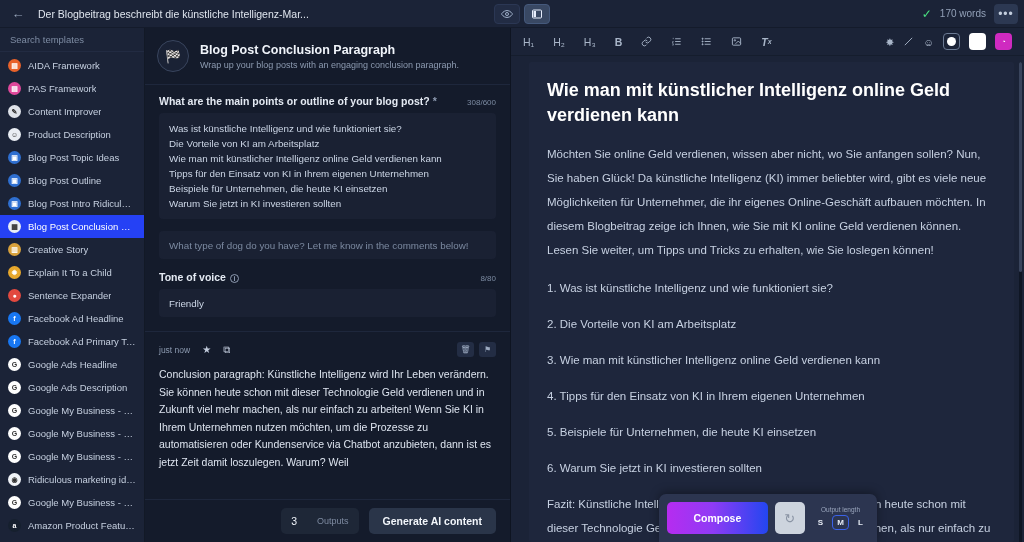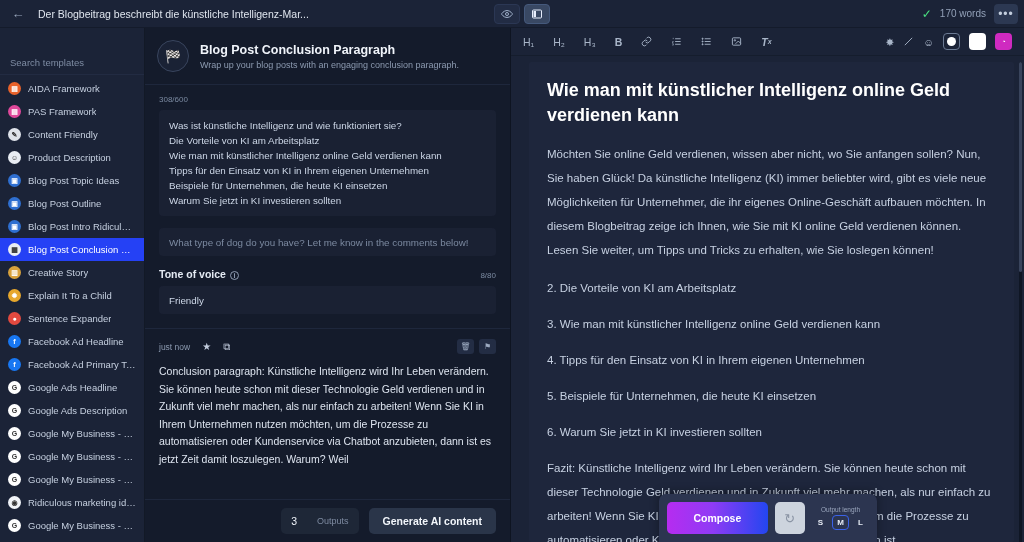--- a/index.html
+++ b/index.html
@@ -55,21 +55,20 @@
     background: #1b2337;
     border-right: 1px solid #121926;
     display: flex; flex-direction: column;
     overflow: hidden;
   }
   .search-box {
     height: 24px; min-height: 24px;
     display: flex; 
     padding: 0 10px;
     border-bottom: 1px solid #222b42;
-    margin-top: 23px;
   }
   .search-box input {
     width: 100%; background: transparent; border: none; outline: none;
     color: #c9d3e4; font-size: 9.5px; font-family: inherit;
   }
   .search-box input::placeholder { color: #7e8ca3; }
   .tpl-list { flex: 1; overflow: hidden; padding-top: 2px; }
   .tpl-item {
     height: 23px; display: flex; align-items: center; gap: 7px;
     padding: 0 8px; cursor: pointer;
@@ -276,21 +275,21 @@
           <div class="tpl-item">
             <span class="ic" style="background: rgb(232, 98, 42); color: rgb(255, 255, 255);">▤</span>
             <span class="lbl">AIDA Framework</span>
           </div>
           <div class="tpl-item">
             <span class="ic" style="background: rgb(224, 72, 155); color: rgb(255, 255, 255);">▤</span>
             <span class="lbl">PAS Framework</span>
           </div>
           <div class="tpl-item">
             <span class="ic" style="background: rgb(223, 227, 234); color: rgb(51, 51, 51);">✎</span>
-            <span class="lbl">Content Friendly</span>
+            <span class="lbl">Content Improver</span>
           </div>
           <div class="tpl-item">
             <span class="ic" style="background: rgb(233, 237, 243); color: rgb(51, 51, 51);">☺</span>
             <span class="lbl">Product Description</span>
           </div>
           <div class="tpl-item">
             <span class="ic" style="background: rgb(47, 111, 208); color: rgb(255, 255, 255);">▣</span>
             <span class="lbl">Blog Post Topic Ideas</span>
           </div>
           <div class="tpl-item">
@@ -366,20 +365,23 @@
         <div class="head-badge">🏁</div>
         <div>
           <div class="head-title">Blog Post Conclusion Paragraph</div>
           <div class="head-sub">Wrap up your blog posts with an engaging conclusion paragraph.</div>
         </div>
       </div>
 
       <div class="form-area">
 
         <div class="field-row">
+          <div class="field-label">
+            <span>What are the main points or outline of your blog post?</span><span class="req">*</span>
+          </div>
           <div class="counter">308/600</div>
         </div>
         <div class="textarea-box" style="white-space:pre-line">Was ist künstliche Intelligenz und wie funktioniert sie?
 Die Vorteile von KI am Arbeitsplatz
 Wie man mit künstlicher Intelligenz online Geld verdienen kann
 Tipps für den Einsatz von KI in Ihrem eigenen Unternehmen
 Beispiele für Unternehmen, die heute KI einsetzen
 Warum Sie jetzt in KI investieren sollten</div>
 
         <div class="input-box placeholder">What type of dog do you have? Let me know in the comments below!</div>
@@ -471,20 +473,21 @@
           <span class="sw magenta">
               <span class="av">◔</span>
             </span>
         </div>
       </div>
 
       <div class="ed-doc">
         <div class="ed-h1">Wie man mit künstlicher Intelligenz online Geld verdienen kann</div>
         <div class="ed-p">Möchten Sie online Geld verdienen, wissen aber nicht, wo Sie anfangen sollen? Nun, Sie haben Glück! Da künstliche Intelligenz (KI) immer beliebter wird, gibt es viele neue Möglichkeiten für Unternehmer, die ihr eigenes Online-Geschäft aufbauen möchten. In diesem Blogbeitrag zeige ich Ihnen, wie Sie mit KI online Geld verdienen können. Lesen Sie weiter, um Tipps und Tricks zu erhalten, wie Sie loslegen können!</div>
         <div id="doc-list">
+            <div class="ed-li">1. Was ist künstliche Intelligenz und wie funktioniert sie?</div>
             <div class="ed-li">2. Die Vorteile von KI am Arbeitsplatz</div>
             <div class="ed-li">3. Wie man mit künstlicher Intelligenz online Geld verdienen kann</div>
             <div class="ed-li">4. Tipps für den Einsatz von KI in Ihrem eigenen Unternehmen</div>
             <div class="ed-li">5. Beispiele für Unternehmen, die heute KI einsetzen</div>
             <div class="ed-li">6. Warum Sie jetzt in KI investieren sollten</div>
           </div>
         <div class="ed-p">Fazit: Künstliche Intelligenz wird Ihr Leben verändern. Sie können heute schon mit dieser Technologie Geld verdienen und in Zukunft viel mehr machen, als nur einfach zu arbeiten! Wenn Sie KI in Ihrem Unternehmen nutzen möchten, um die Prozesse zu automatisieren oder Kundenservice via Chatbot anzubieten, dann ist</div>
       </div>
 
       <div class="scrollbar">

